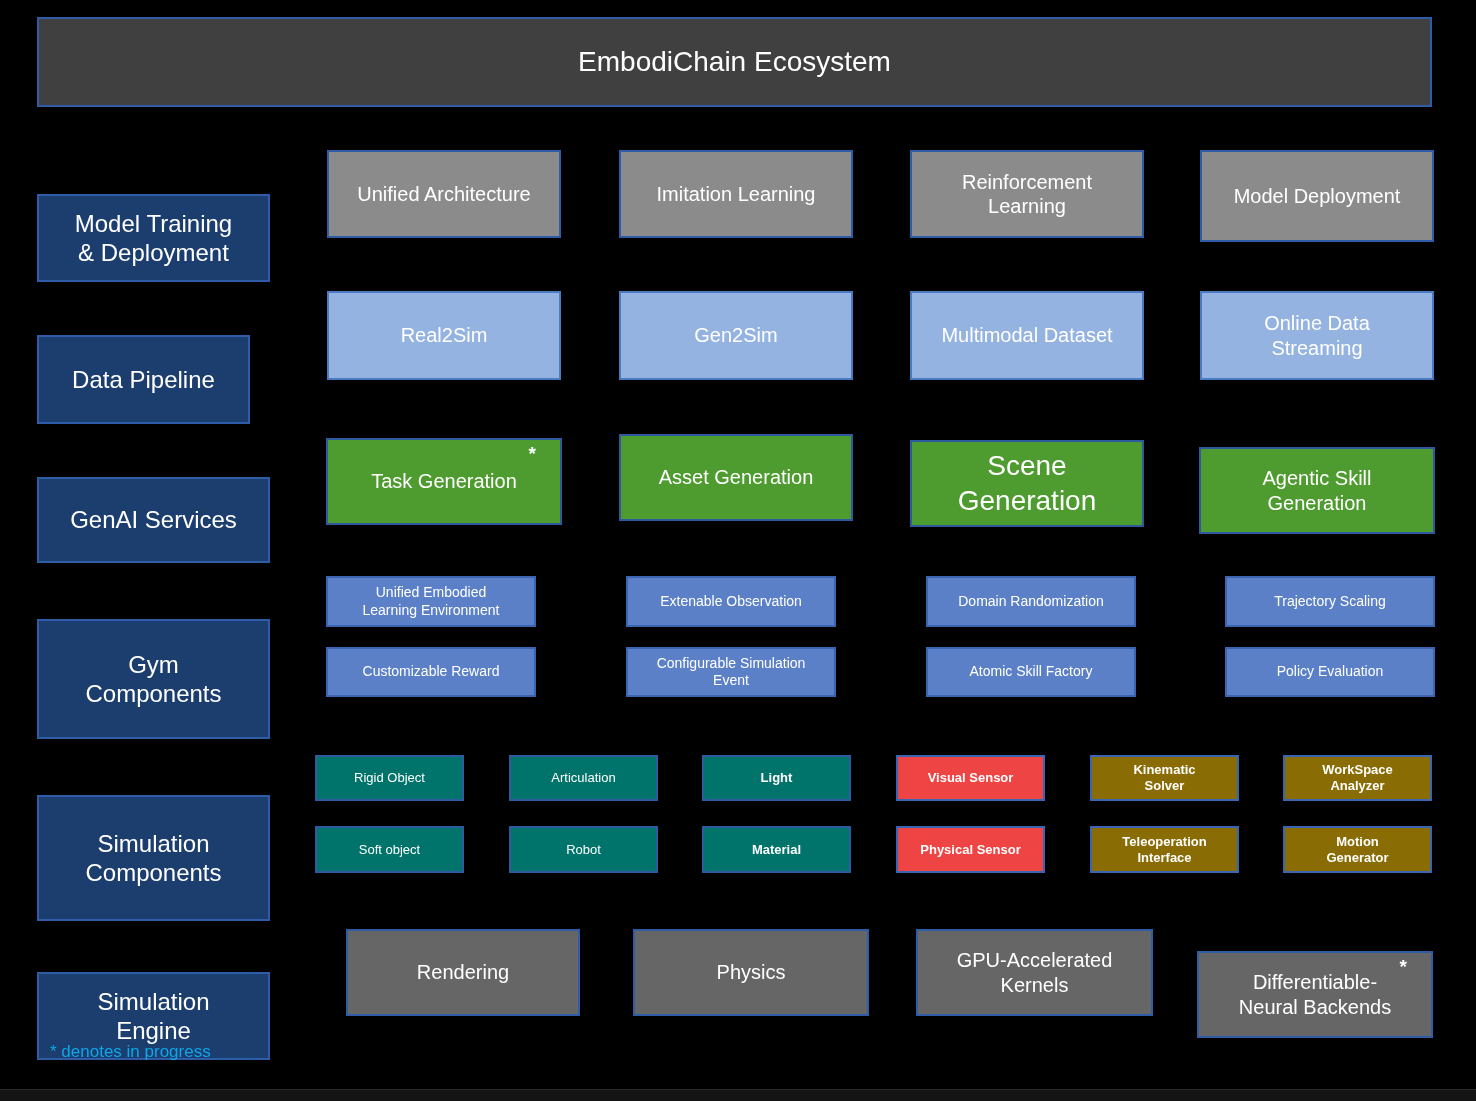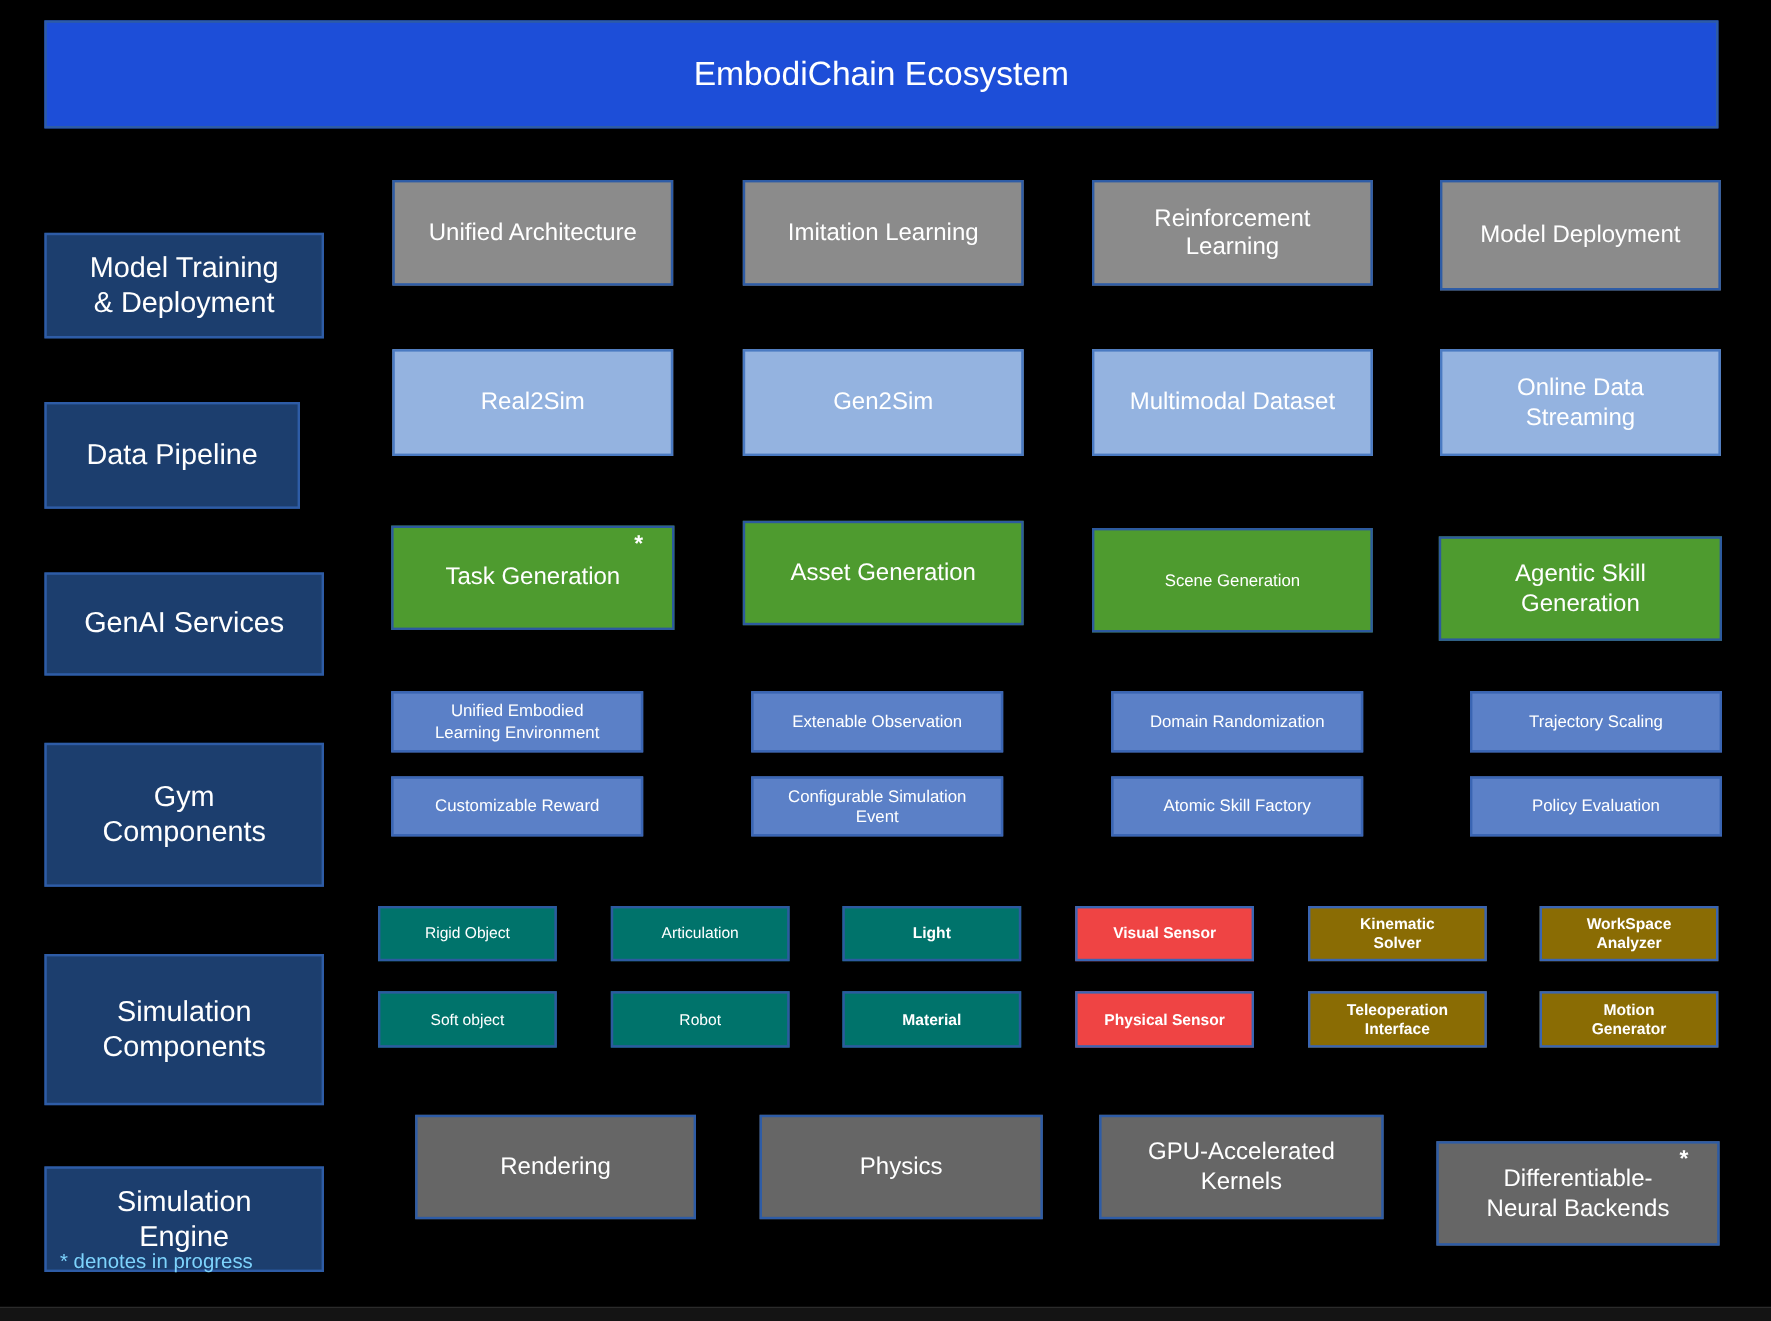--- a/index.html
+++ b/index.html
@@ -8,37 +8,37 @@
     font-family:"Liberation Sans",sans-serif;
   }
   .box{
     position:absolute;box-sizing:border-box;
     display:flex;align-items:center;justify-content:center;
     text-align:center;color:#fff;white-space:pre-line;line-height:1.22;
     border:2px solid #2e5ca6;padding:0 8px;
   }
   #title-banner{
     left:37px;top:17px;width:1395px;height:90px;
-    background:#1d4ed8;font-size:28px;
+    background:#404040;font-size:28px;
   }
   .v-label{background:#1c3e6e;font-size:24px;margin-top:44px;}
   .v-gray_light{background:#8b8b8b;}
   .v-light_blue{background:#94b3e0;border-color:#4a7ac2;}
   .v-green{background:#4e9b2f;border-color:#2d5a9e;}
   .v-gym{background:#5b80c7;border-color:#3a65b3;}
   .v-gray_dark{background:#666666;}
   .c-teal{background:#00736b;border-color:#2d5aa0;}
   .c-sensor{background:#ef4444;border-color:#3a65b3;}
   .c-tool{background:#8a6c04;border-color:#3a65b3;}
   .bold{font-weight:bold;}
   .ast{
     position:absolute;right:24px;top:2px;font-weight:bold;font-size:19px;color:#fff;
   }
   #footnote{
-    position:absolute;left:50px;top:1042px;color:#7dd3fc;font-size:17px;
+    position:absolute;left:50px;top:1042px;color:#0ea5e9;font-size:17px;
   }
   #bottom-strip{
     position:absolute;left:0;top:1089px;width:1476px;height:12px;
     background:#141414;border-top:1px solid #2b2b2b;box-sizing:border-box;
   }
 </style>
 </head>
 <body>
 
 <div id="canvas">
@@ -53,21 +53,21 @@
       <div class="box v-gray_light" style="left: 1200px; width: 234px; top: 150px; height: 92px; font-size: 20px;"><span>Model Deployment</span></div>
       <div class="box v-label" style="left: 37px; width: 213px; top: 291px; height: 89px;">Data Pipeline</div>
       <div class="box v-light_blue" style="left: 327px; width: 234px; top: 291px; height: 89px; font-size: 20px;"><span>Real2Sim</span></div>
       <div class="box v-light_blue" style="left: 619px; width: 234px; top: 291px; height: 89px; font-size: 20px;"><span>Gen2Sim</span></div>
       <div class="box v-light_blue" style="left: 910px; width: 234px; top: 291px; height: 89px; font-size: 20px;"><span>Multimodal Dataset</span></div>
       <div class="box v-light_blue" style="left: 1200px; width: 234px; top: 291px; height: 89px; font-size: 20px;"><span>Online Data
 Streaming</span></div>
       <div class="box v-label" style="left: 37px; width: 233px; top: 433px; height: 86px;">GenAI Services</div>
       <div class="box v-green" style="left: 326px; width: 236px; top: 438px; height: 87px; font-size: 20px;"><span>Task Generation</span><span class="ast">*</span></div>
       <div class="box v-green" style="left: 619px; width: 234px; top: 434px; height: 87px; font-size: 20px;"><span>Asset Generation</span></div>
-      <div class="box v-green" style="left: 910px; width: 234px; top: 440px; height: 87px; font-size: 14px;"><span>Scene Generation</span></div>
+      <div class="box v-green" style="left: 910px; width: 234px; top: 440px; height: 87px; font-size: 28px; justify-content: flex-end;"><span>Scene Generation</span></div>
       <div class="box v-green" style="left: 1199px; width: 236px; top: 447px; height: 87px; font-size: 20px;"><span>Agentic Skill
 Generation</span></div>
       <div class="box v-label" style="left: 37px; width: 233px; top: 575px; height: 120px;">Gym
 Components</div>
       <div class="box v-gym" style="left: 326px; width: 210px; top: 576px; height: 51px; font-size: 14px;"><span>Unified Embodied
 Learning Environment</span></div>
       <div class="box v-gym" style="left: 626px; width: 210px; top: 576px; height: 51px; font-size: 14px;"><span>Extenable Observation</span></div>
       <div class="box v-gym" style="left: 926px; width: 210px; top: 576px; height: 51px; font-size: 14px;"><span>Domain Randomization</span></div>
       <div class="box v-gym" style="left: 1225px; width: 210px; top: 576px; height: 51px; font-size: 14px;"><span>Trajectory Scaling</span></div>
       <div class="box v-gym" style="left: 326px; width: 210px; top: 647px; height: 50px; font-size: 14px;"><span>Customizable Reward</span></div>

